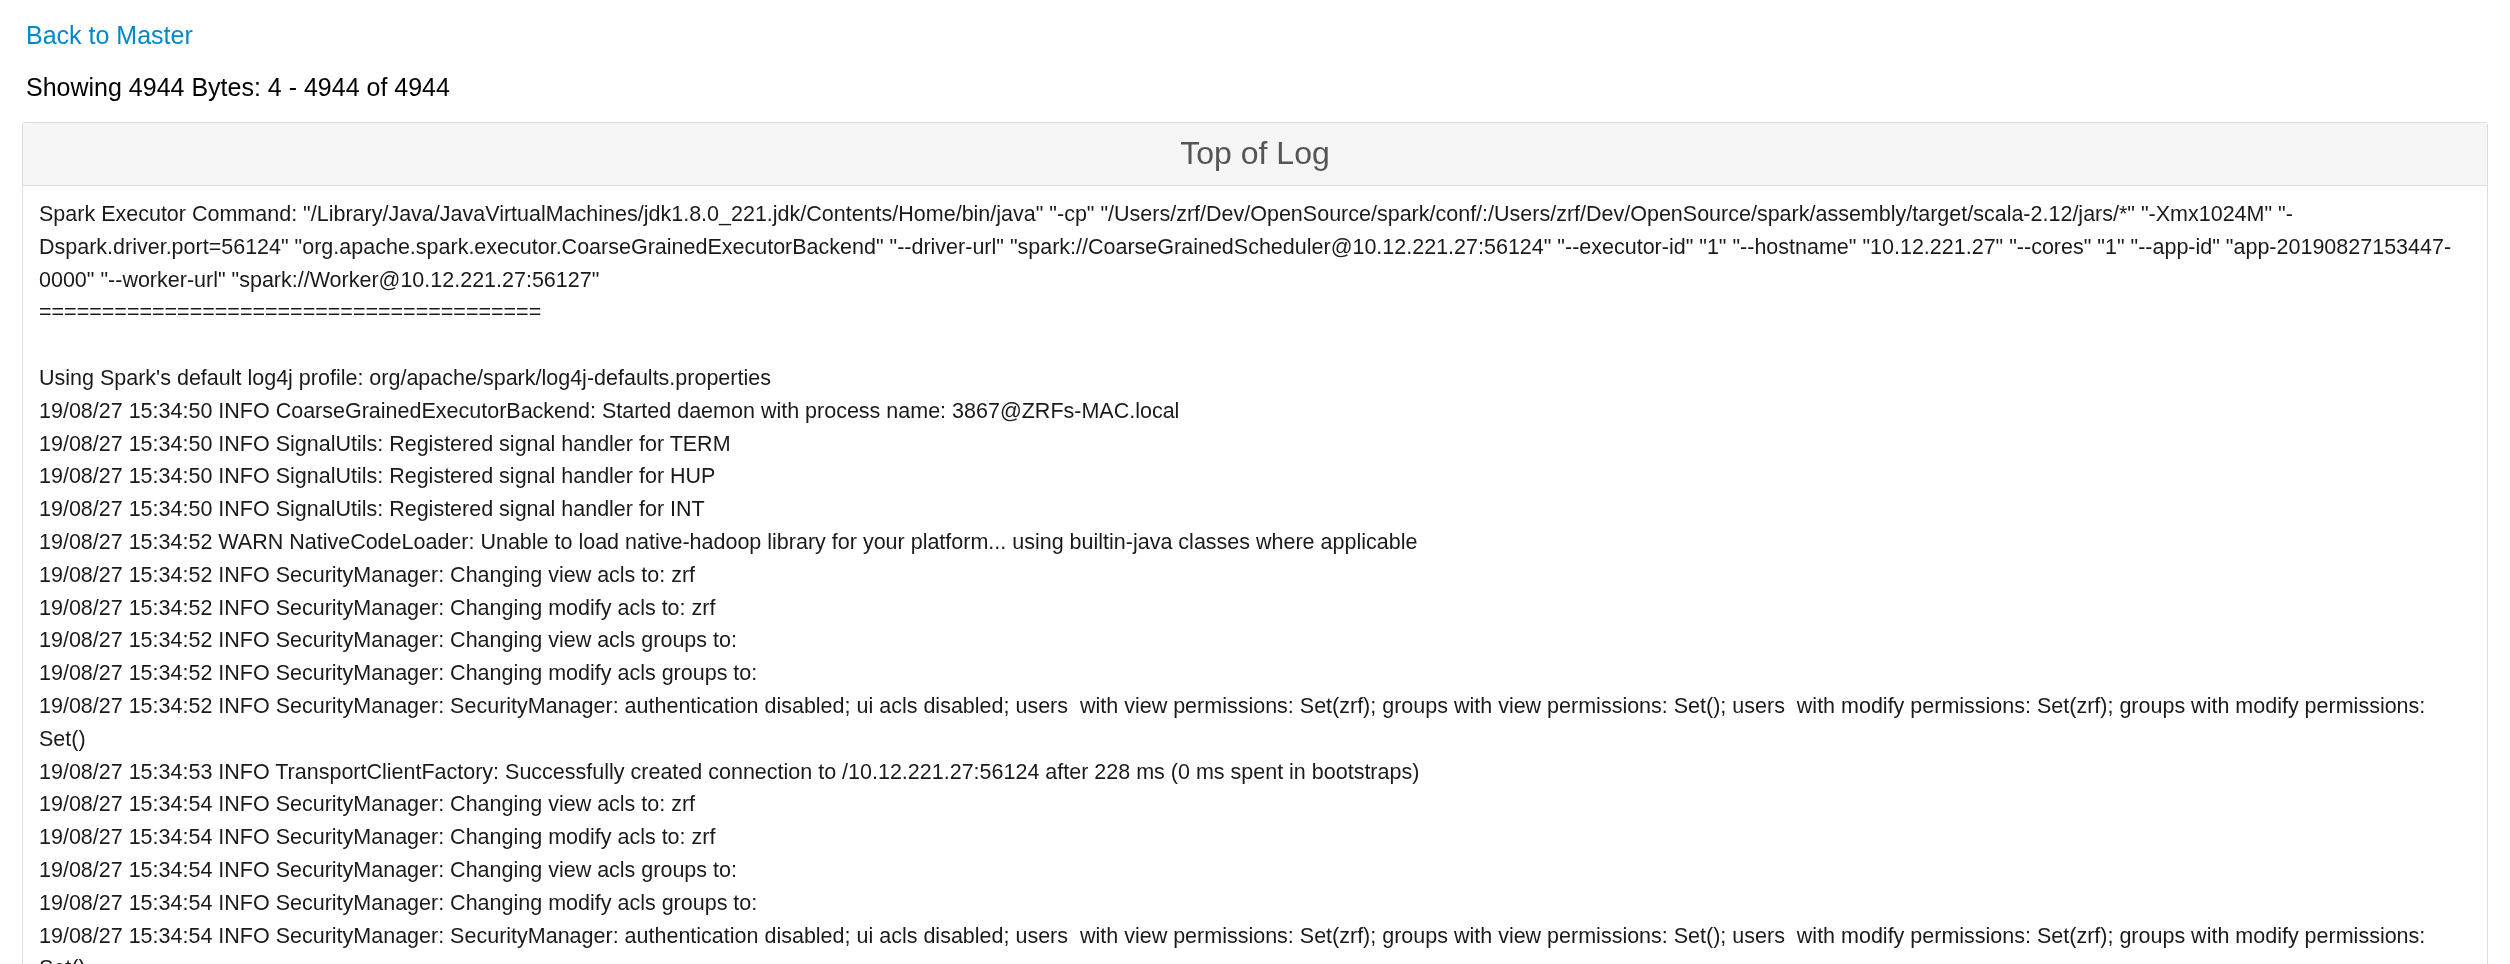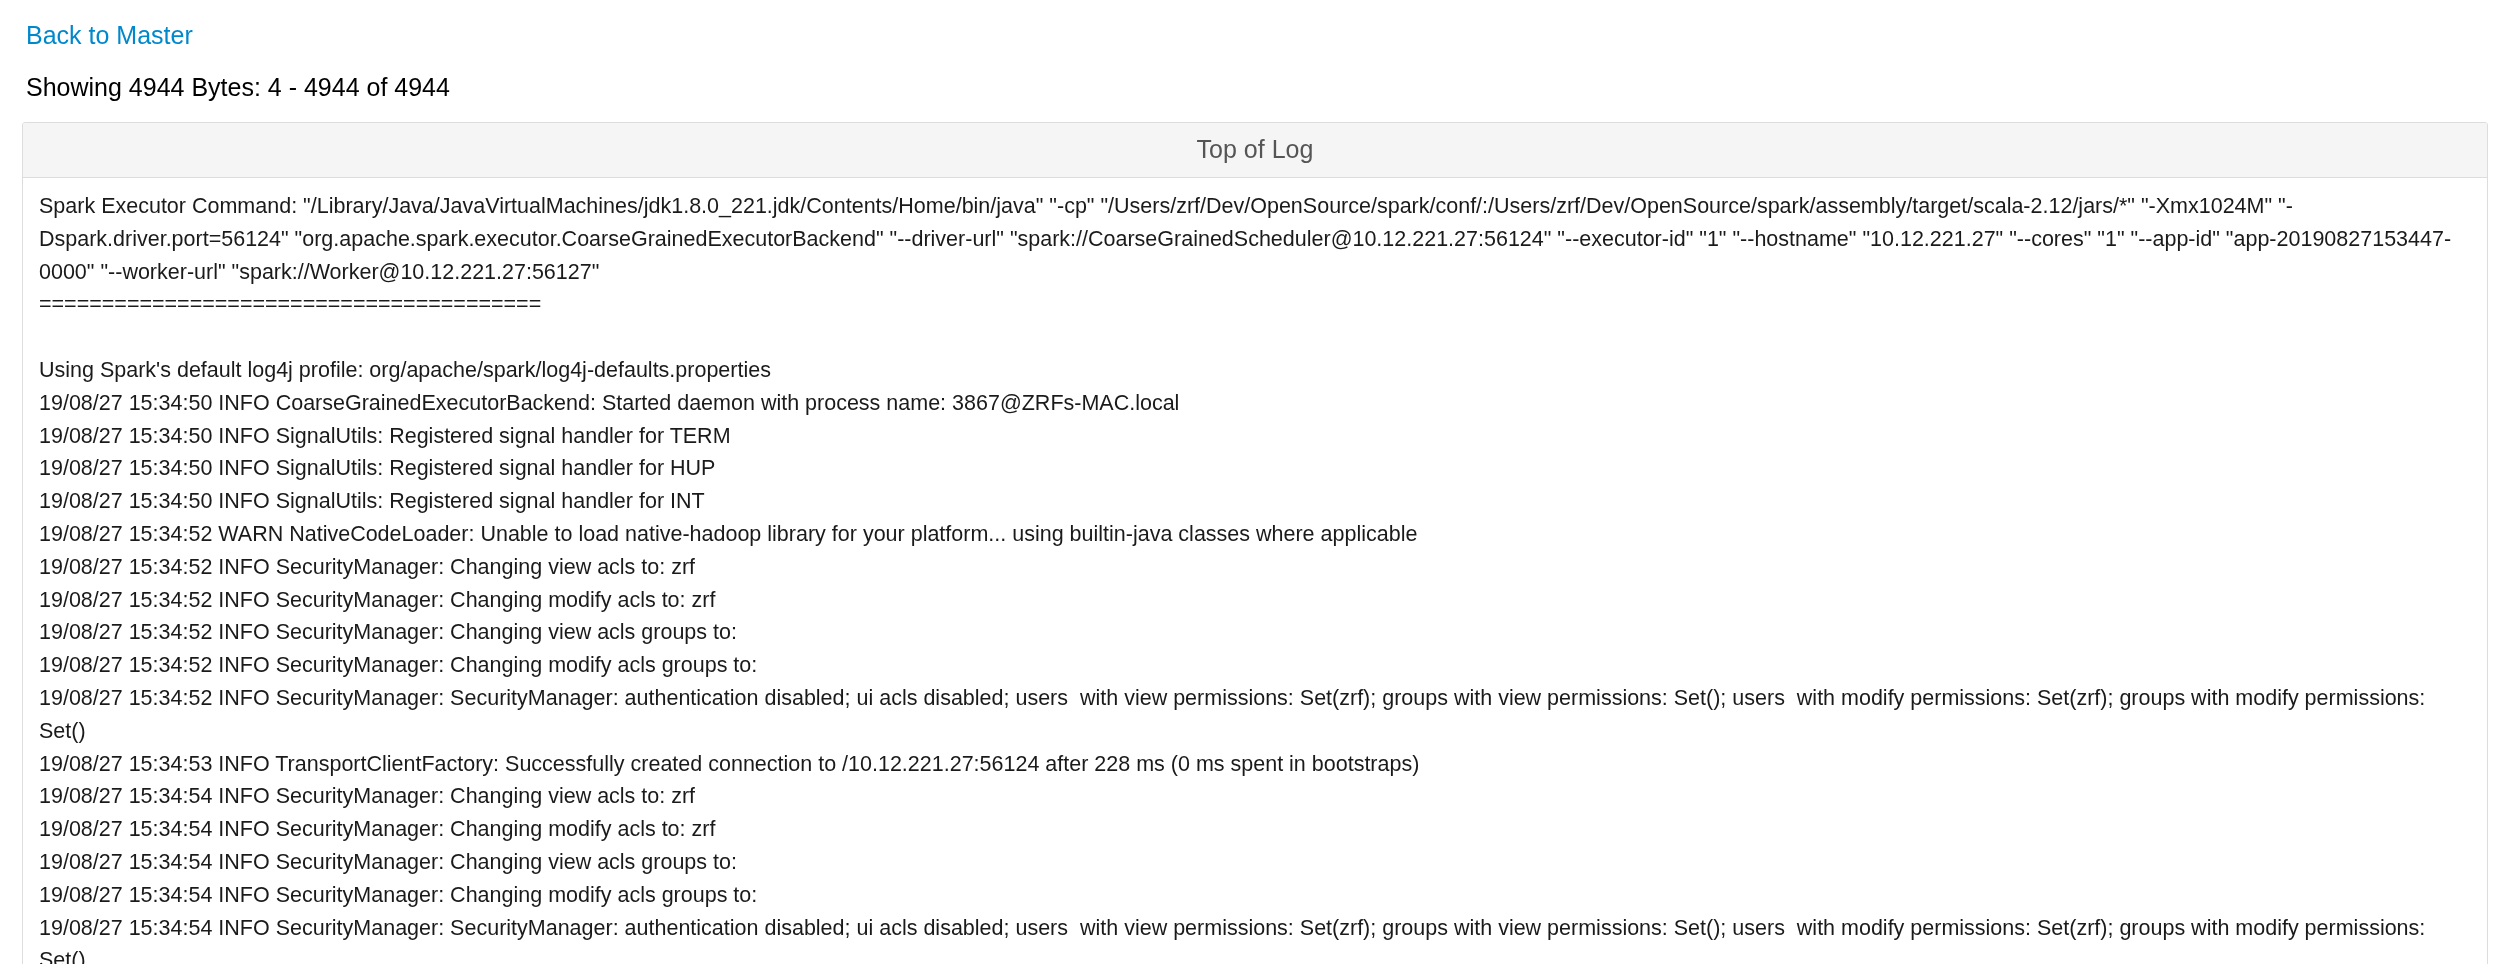--- a/index.html
+++ b/index.html
@@ -39,21 +39,21 @@
     border: 1px solid #dddddd;
     border-radius: 3px;
     background: #ffffff;
     box-sizing: border-box;
     overflow: hidden;
   }
   .log-panel-heading {
     background: #f5f5f5;
     border-bottom: 1px solid #dddddd;
     text-align: center;
-    font-size: 25px;
+    font-size: 32px;
     color: #555555;
     padding: 12px 0 13px 0;
   }
   .log-body {
     padding: 12px 16px 10px 16px;
     background: #ffffff;
   }
   pre.log-text {
     margin: 0;
     font-family: "Liberation Sans", sans-serif;

